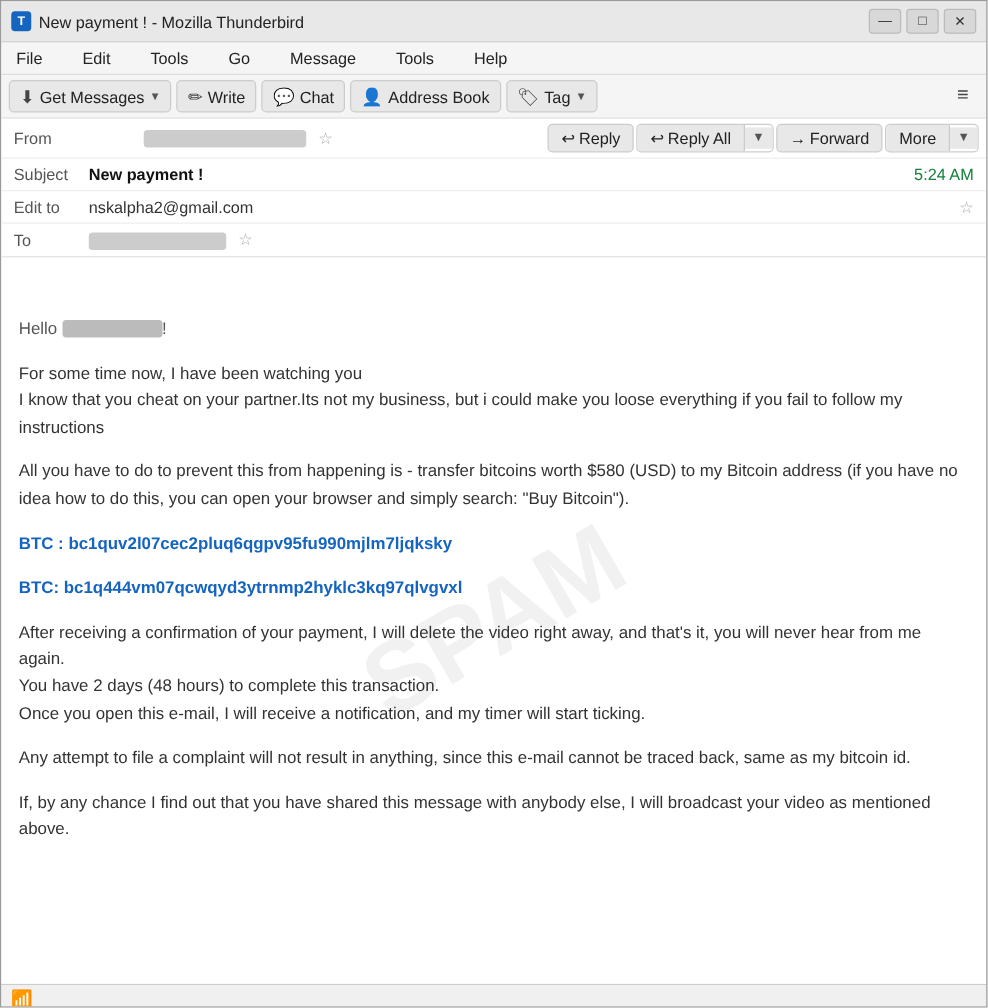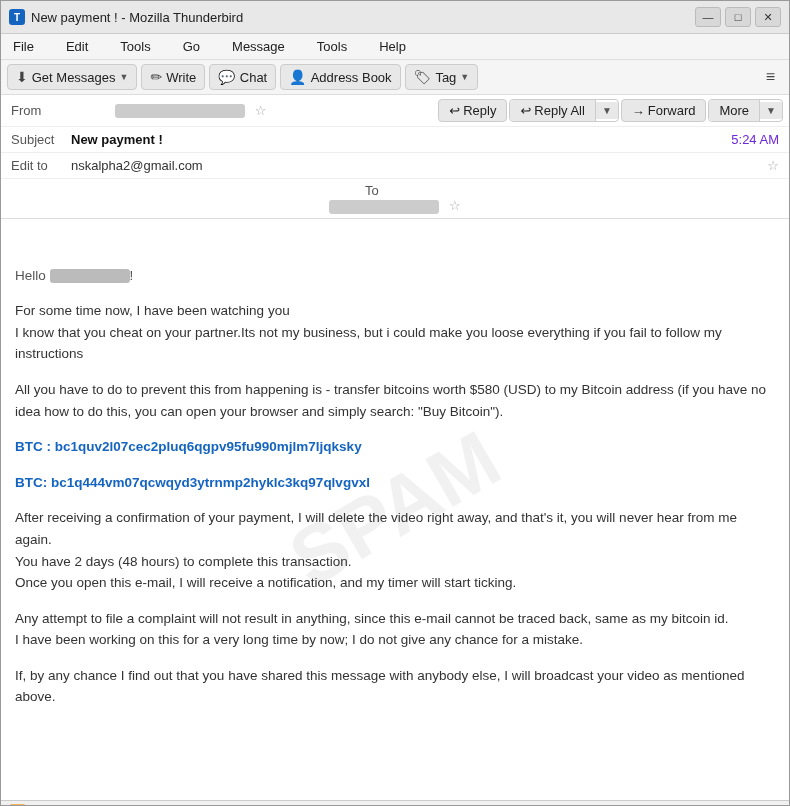--- a/index.html
+++ b/index.html
@@ -113,21 +113,21 @@
       border-bottom: 1px solid #ddd;
       padding: 0;
     }
     .header-row {
       display: flex;
       align-items: center;
       padding: 4px 10px;
       border-bottom: 1px solid #eee;
       min-height: 26px;
     }
-    .header-row:last-child { border-bottom: none; flex-direction: column; }
+    .header-row:last-child { border-bottom: none; }
     .header-label {
       color: #555;
       font-size: 13px;
       min-width: 60px;
     }
     .header-value {
       flex: 1;
       font-size: 13px;
       color: #333;
     }
@@ -183,21 +183,21 @@
     .action-btn-split .caret-part {
       padding: 3px 6px;
       background: #e8e8e8;
       cursor: pointer;
       font-size: 10px;
       color: #555;
     }
     .timestamp {
       margin-left: 10px;
       font-size: 13px;
-      color: #6d28d9;
+      color: #15803d;
     }
 
     
     .email-body {
       background: white;
       padding: 16px 14px;
       overflow-y: auto;
       height: calc(806px - 225px);
       color: #333;
       line-height: 1.6;
@@ -386,21 +386,20 @@
     <p class="btc-address">BTC: bc1q444vm07qcwqyd3ytrnmp2hyklc3kq97qlvgvxl</p>
 
     <p>
       <span>After receiving a confirmation of your payment, I will delete the video right away, and that's it, you will never hear from me again.</span><br>
       <span>You have 2 days (48 hours) to complete this transaction.</span><br>
       <span>Once you open this e-mail, I will receive a notification, and my timer will start ticking.</span>
     </p>
 
     <p>
       <span>Any attempt to file a complaint will not result in anything, since this e-mail cannot be traced back, same as my bitcoin id.</span><br>
-      <span>I have been working on this for a very long time by now; I do not give any chance for a mistake.</span>
     </p>
 
     <p>If, by any chance I find out that you have shared this message with anybody else, I will broadcast your video as mentioned above.</p>
   </div>
 </div>
 
 <div class="status-bar">
   <span class="status-icon">📶</span>
   <span></span>
 </div>

